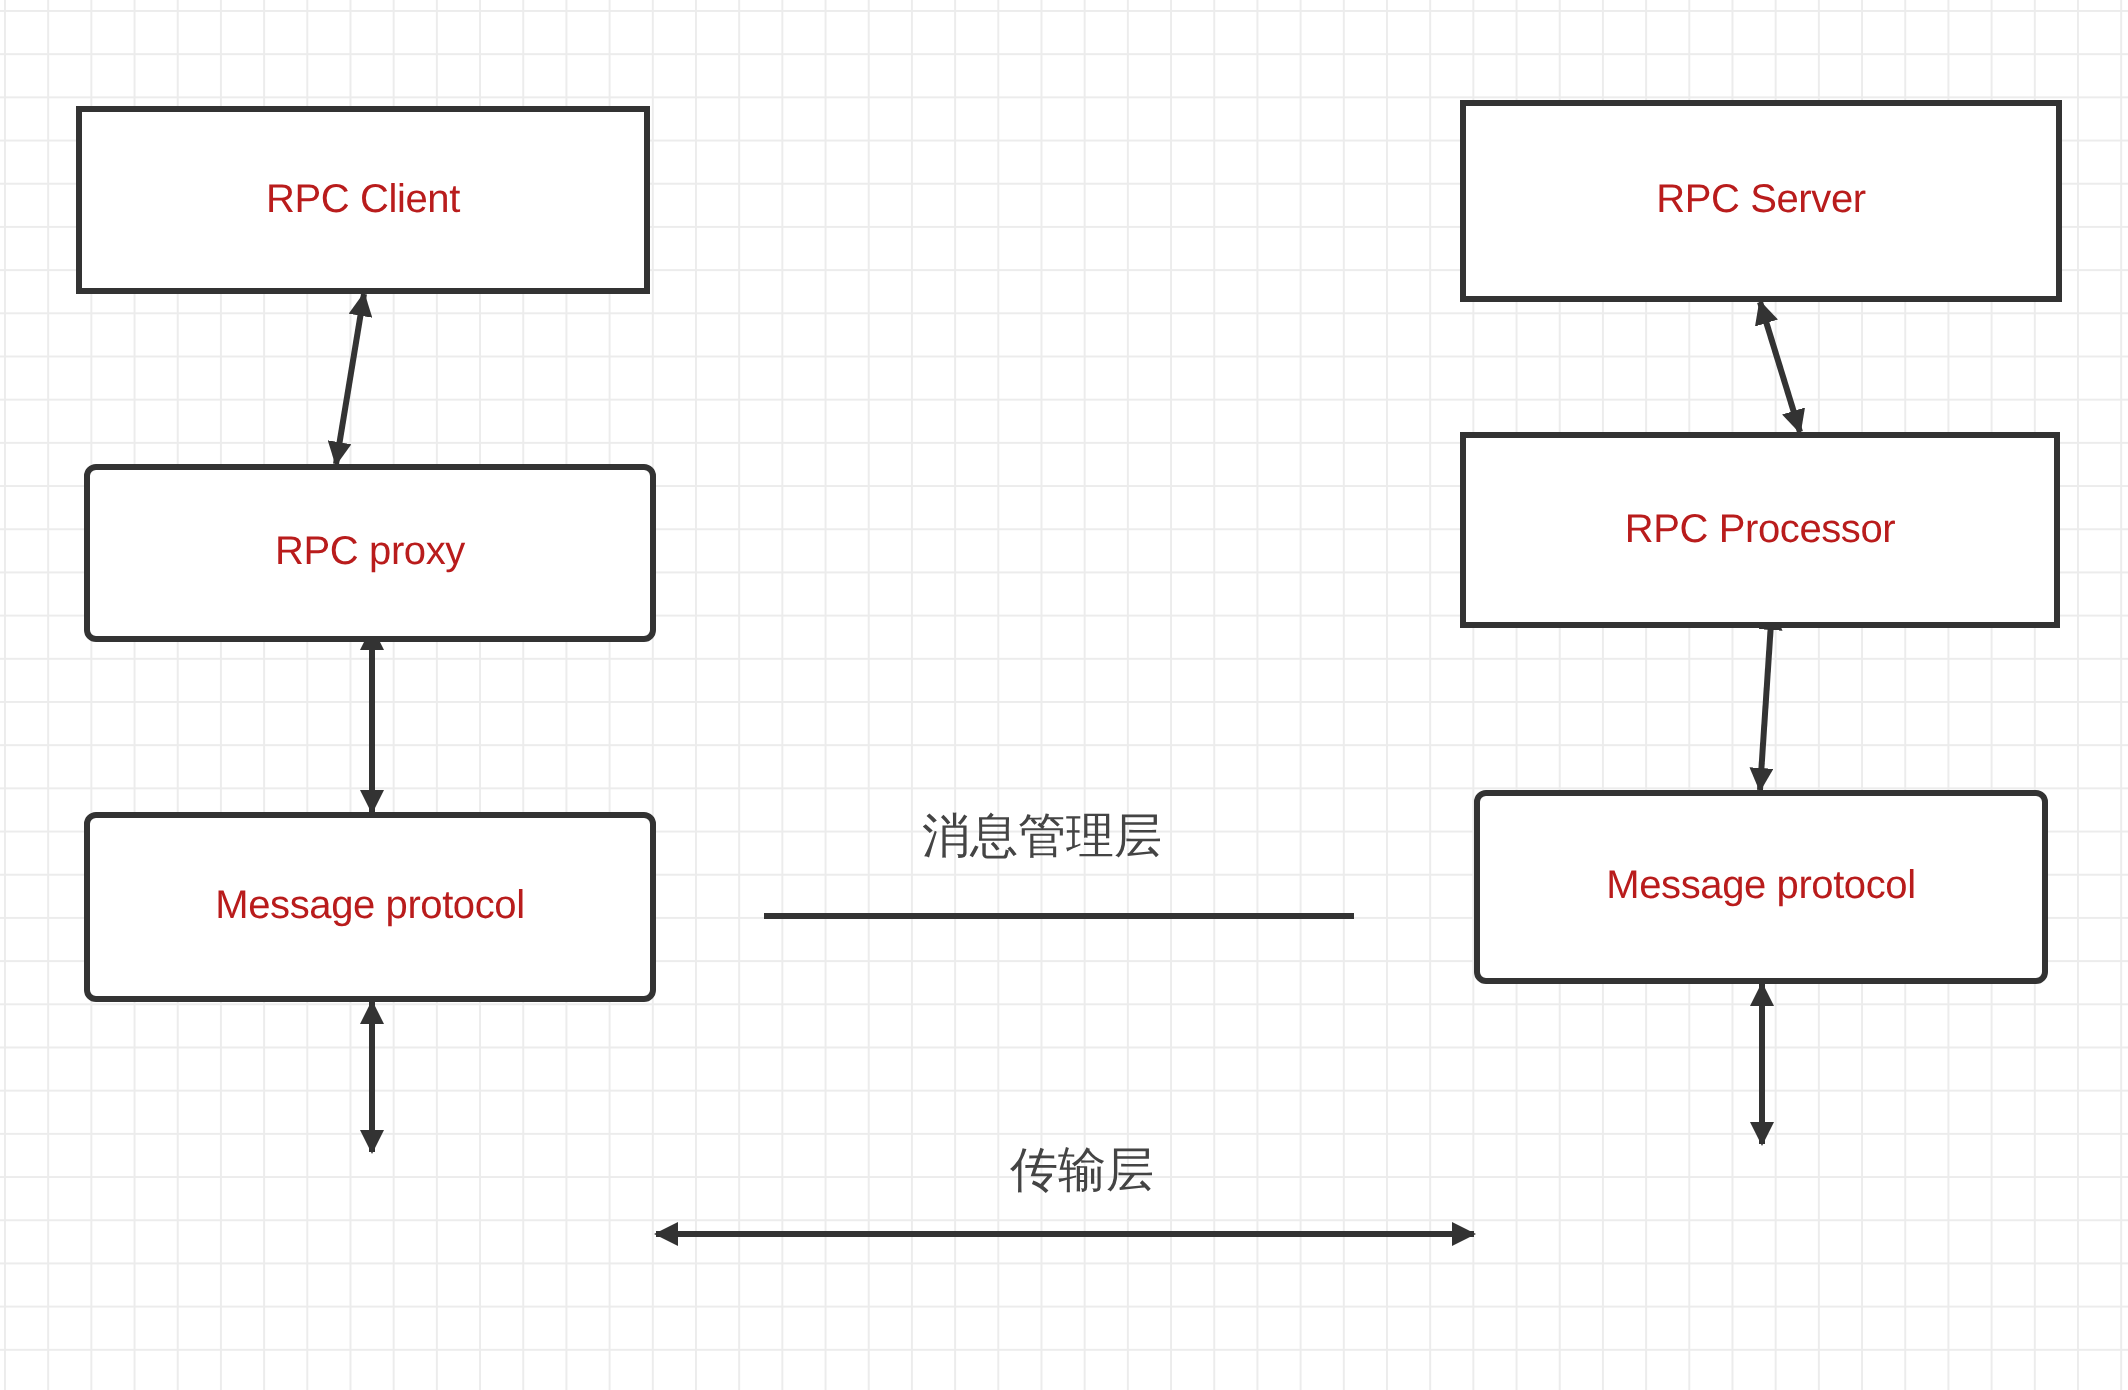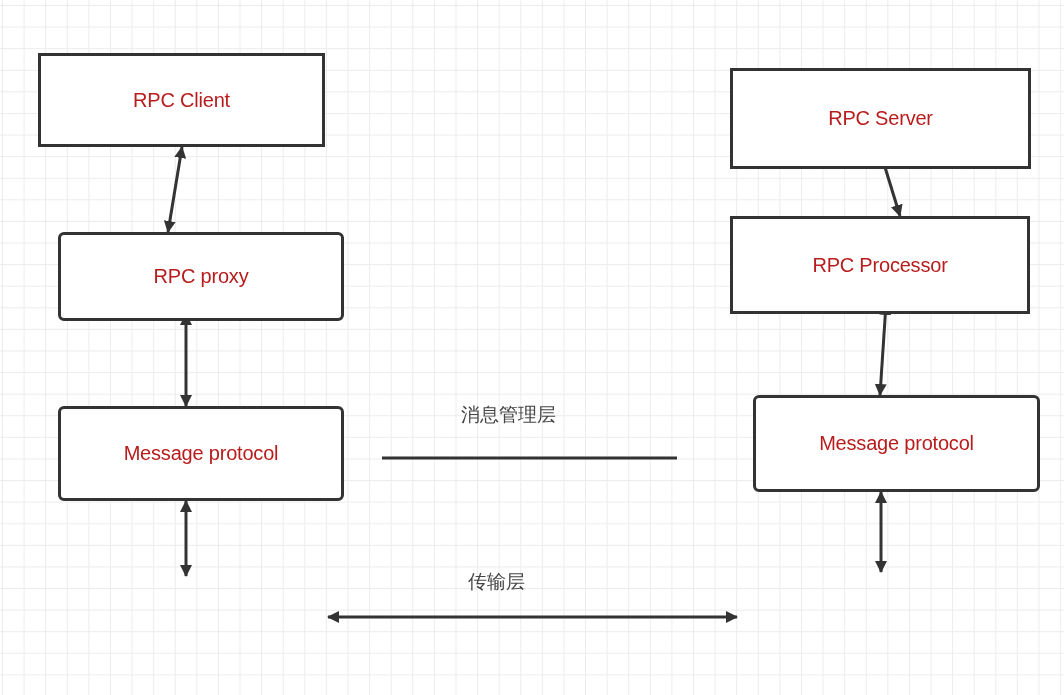--- a/index.html
+++ b/index.html
@@ -35,25 +35,25 @@
       border: 3px solid #333333;
       background: #ffffff;
       display: flex;
       align-items: center;
       justify-content: center;
       font-family: Liberation Sans, sans-serif;
       font-size: 20px;
       color: #b91c1c;
       letter-spacing: -0.2px;
     }
-    .node.rounded { border-radius: 6px; margin-left: 16px; }
+    .node.rounded { border-radius: 6px; }
     .label {
       position: absolute;
       font-family: Liberation Mono, monospace;
-      font-size: 19px;
+      font-size: 24px;
       color: #444444;
       white-space: nowrap;
     }
   </style>
 </head>
 <body>
 
 <div id="canvas">
 
   <svg id="edges" xmlns="http://www.w3.org/2000/svg" width="1064" height="695">
@@ -82,28 +82,28 @@
 
   <div class="node rounded" style="left:42px; top:232px; width:286px; height:89px;">
     <span>RPC proxy</span>
   </div>
 
   <div class="node rounded" style="left:42px; top:406px; width:286px; height:95px;">
     <span>Message protocol</span>
   </div>
 
 
-  <div class="node" style="left:730px; top:50px; width:301px; height:101px;margin-top:18px;">
+  <div class="node" style="left:730px; top:50px; width:301px; height:101px;">
     <span>RPC Server</span>
   </div>
 
   <div class="node" style="left:730px; top:216px; width:300px; height:98px;">
     <span>RPC Processor</span>
   </div>
 
   <div class="node rounded" style="left:737px; top:395px; width:287px; height:97px;">
     <span>Message protocol</span>
   </div>
 
 
   <div class="label" style="left:461px; top:402px;">消息管理层</div>
-  <div class="label" style="left:468px; top:569px;">传输层</div>
+  <div class="label" style="left:505px; top:569px;">传输层</div>
 </div>
 
 </body></html>

